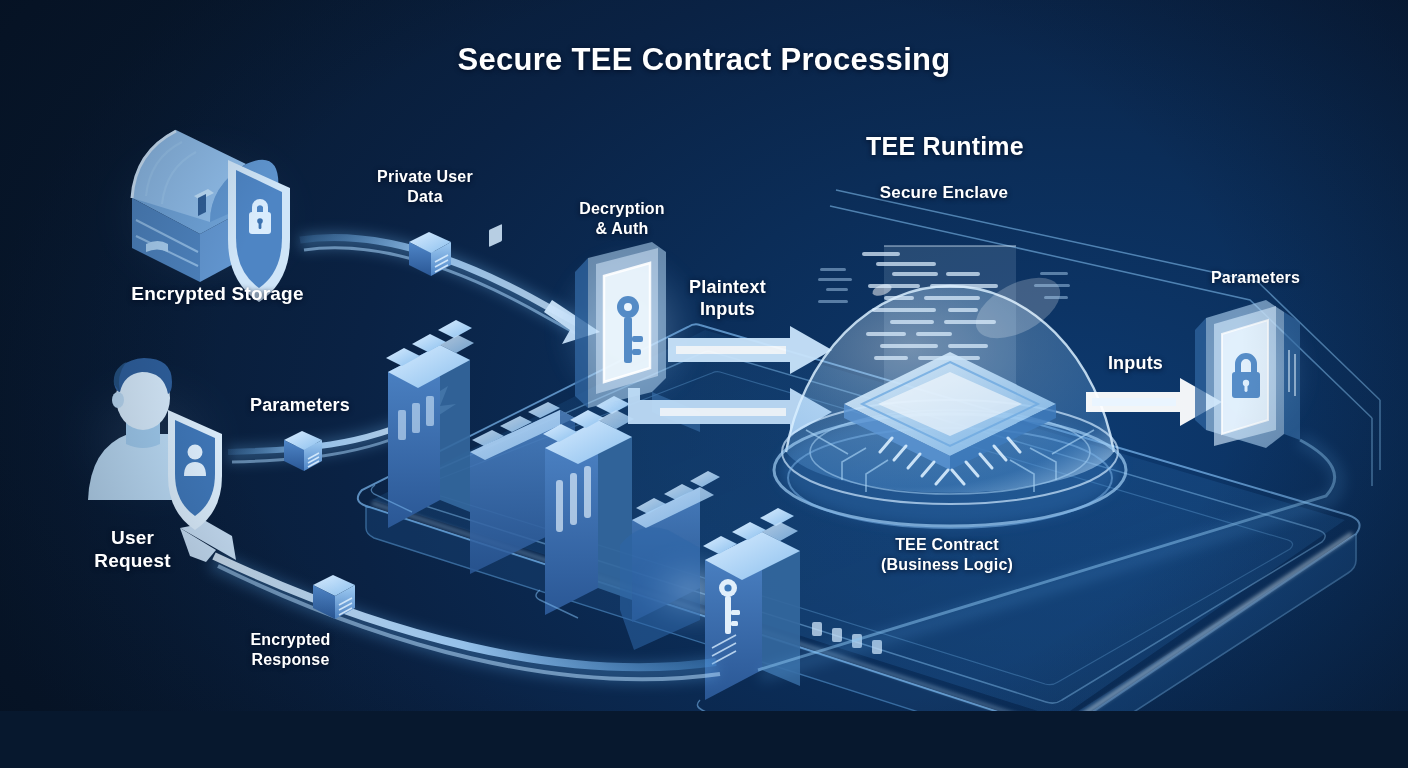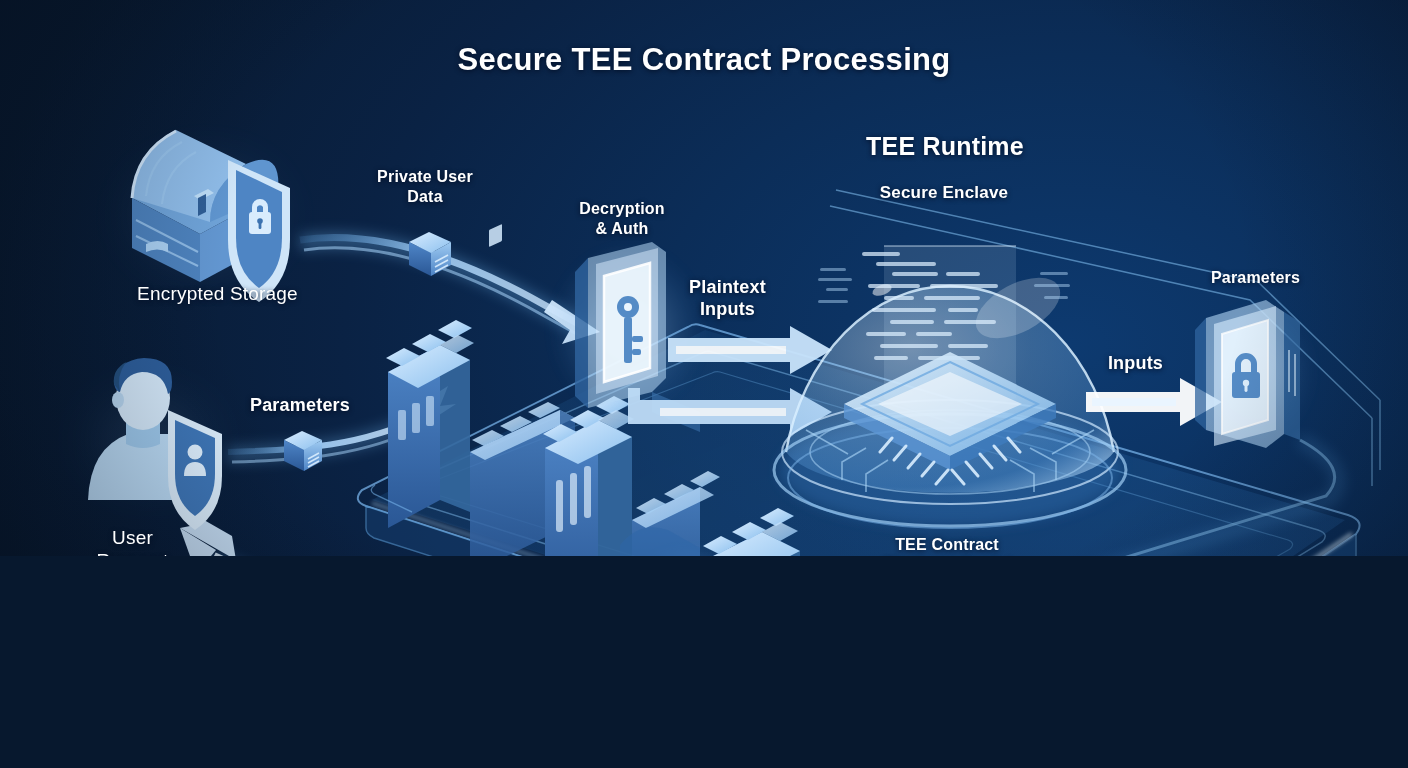--- a/index.html
+++ b/index.html
@@ -1,32 +1,32 @@
 <!DOCTYPE html>
 <html><head>
 <meta charset="utf-8">
 <style>
   html,body{margin:0;padding:0;background:#07182e;}
   #stage{
-    position:relative;width:1408px;height:556px;overflow:hidden;
+    position:relative;width:1408px;height:711px;overflow:hidden;
     font-family:"Liberation Sans",sans-serif;
     background:
       radial-gradient(ellipse 1100px 760px at 76% 62%, #0d3a70 0%, #0b2d58 38%, #0a2244 66%, #08192f 100%),
       linear-gradient(160deg,#0a2240 0%,#081a31 100%);
   }
   .vign{position:absolute;inset:0;pointer-events:none;
     background:radial-gradient(ellipse 980px 700px at 52% 50%, rgba(0,0,0,0) 52%, rgba(3,10,22,.55) 100%);}
   svg.layer{position:absolute;left:0;top:0;width:1408px;height:768px;overflow:visible;}
 
   .lbl{position:absolute;color:#fff;text-align:center;line-height:1.22;
        text-shadow:0 1px 5px rgba(0,10,30,.85);white-space:pre-line;letter-spacing:.2px;}
   .title{font-size:31px;font-weight:bold;letter-spacing:.3px;}
   .h2{font-size:25px;font-weight:bold;}
   .h3{font-size:17px;font-weight:bold;}
-  .big{font-size:19px;font-weight:normal;}
+  .big{font-size:19px;font-weight:bold;}
   .med{font-size:16px;font-weight:bold;}
   .sm{font-size:18px;font-weight:bold;}
 </style>
 </head>
 <body>
 
 <div id="stage">
 
   <svg class="layer">
     <defs>
@@ -474,14 +474,16 @@
 
   <div class="lbl h3" style="left:800px;top:183px;width:288px;">Secure Enclave</div>
 
   <div class="lbl med" style="left:812px;top:535px;width:270px;">TEE Contract
 (Business Logic)</div>
 
   <div class="lbl sm" style="left:1058px;top:353px;width:155px;">Inputs</div>
 
   <div class="lbl med" style="left:1158px;top:268px;width:195px;">Parameters</div>
 
+  <div class="lbl med" style="left:178px;top:630px;width:225px;">Encrypted
+Response</div>
 
 </div>
 
 </body></html>

